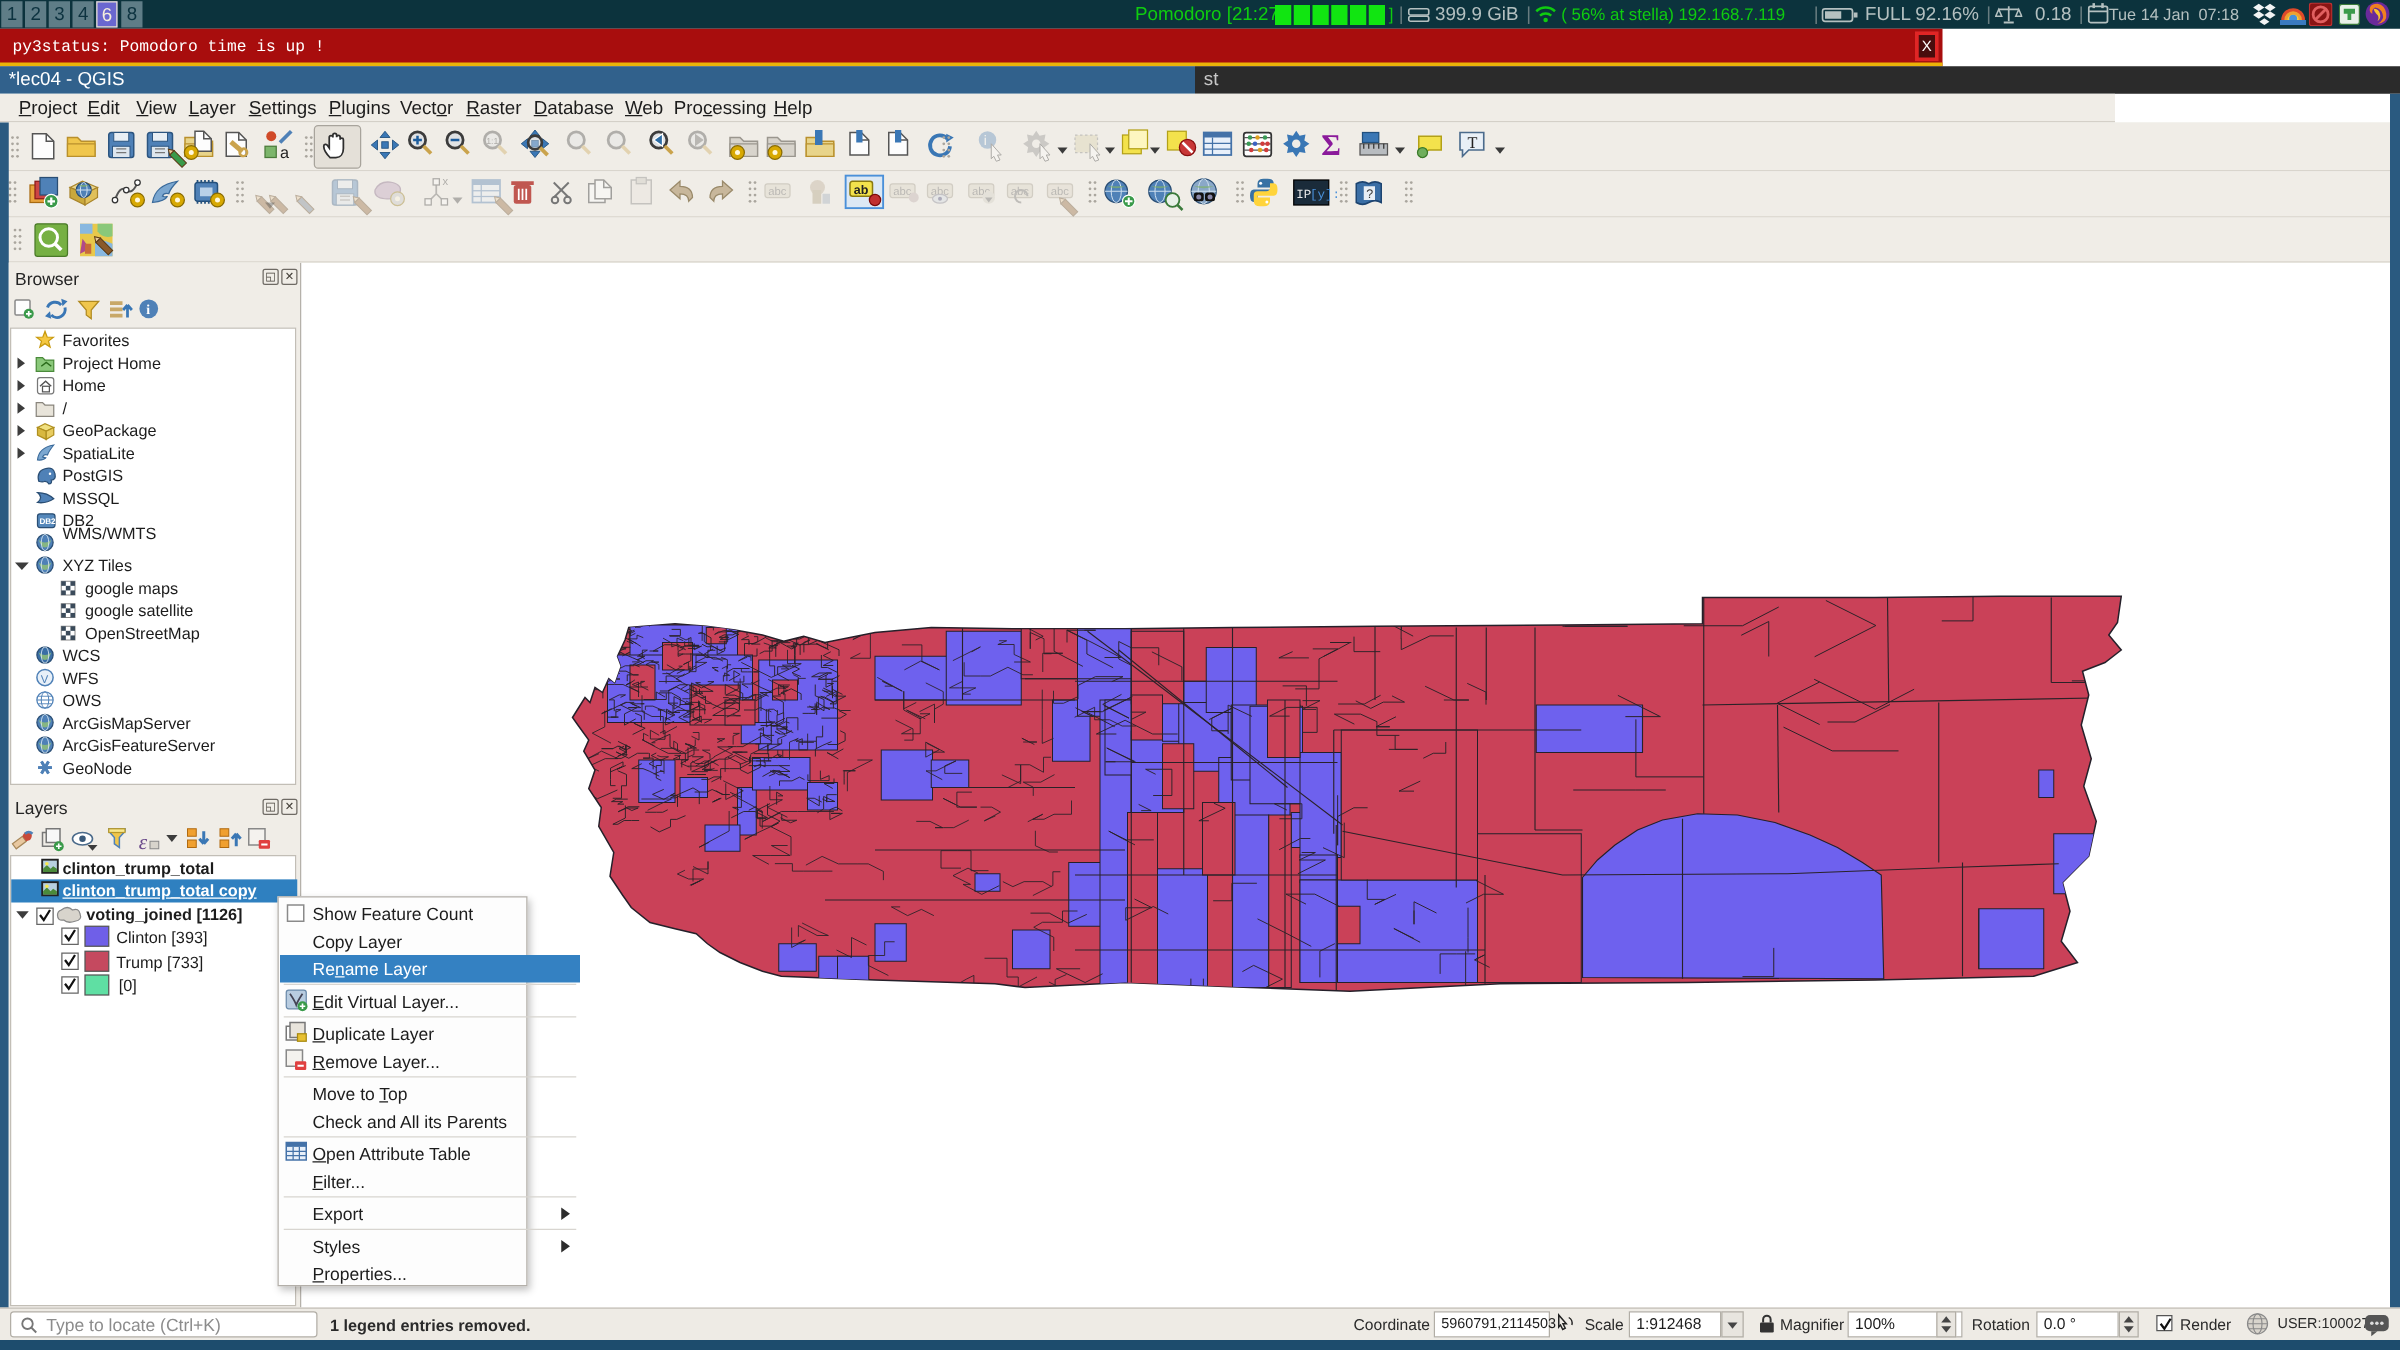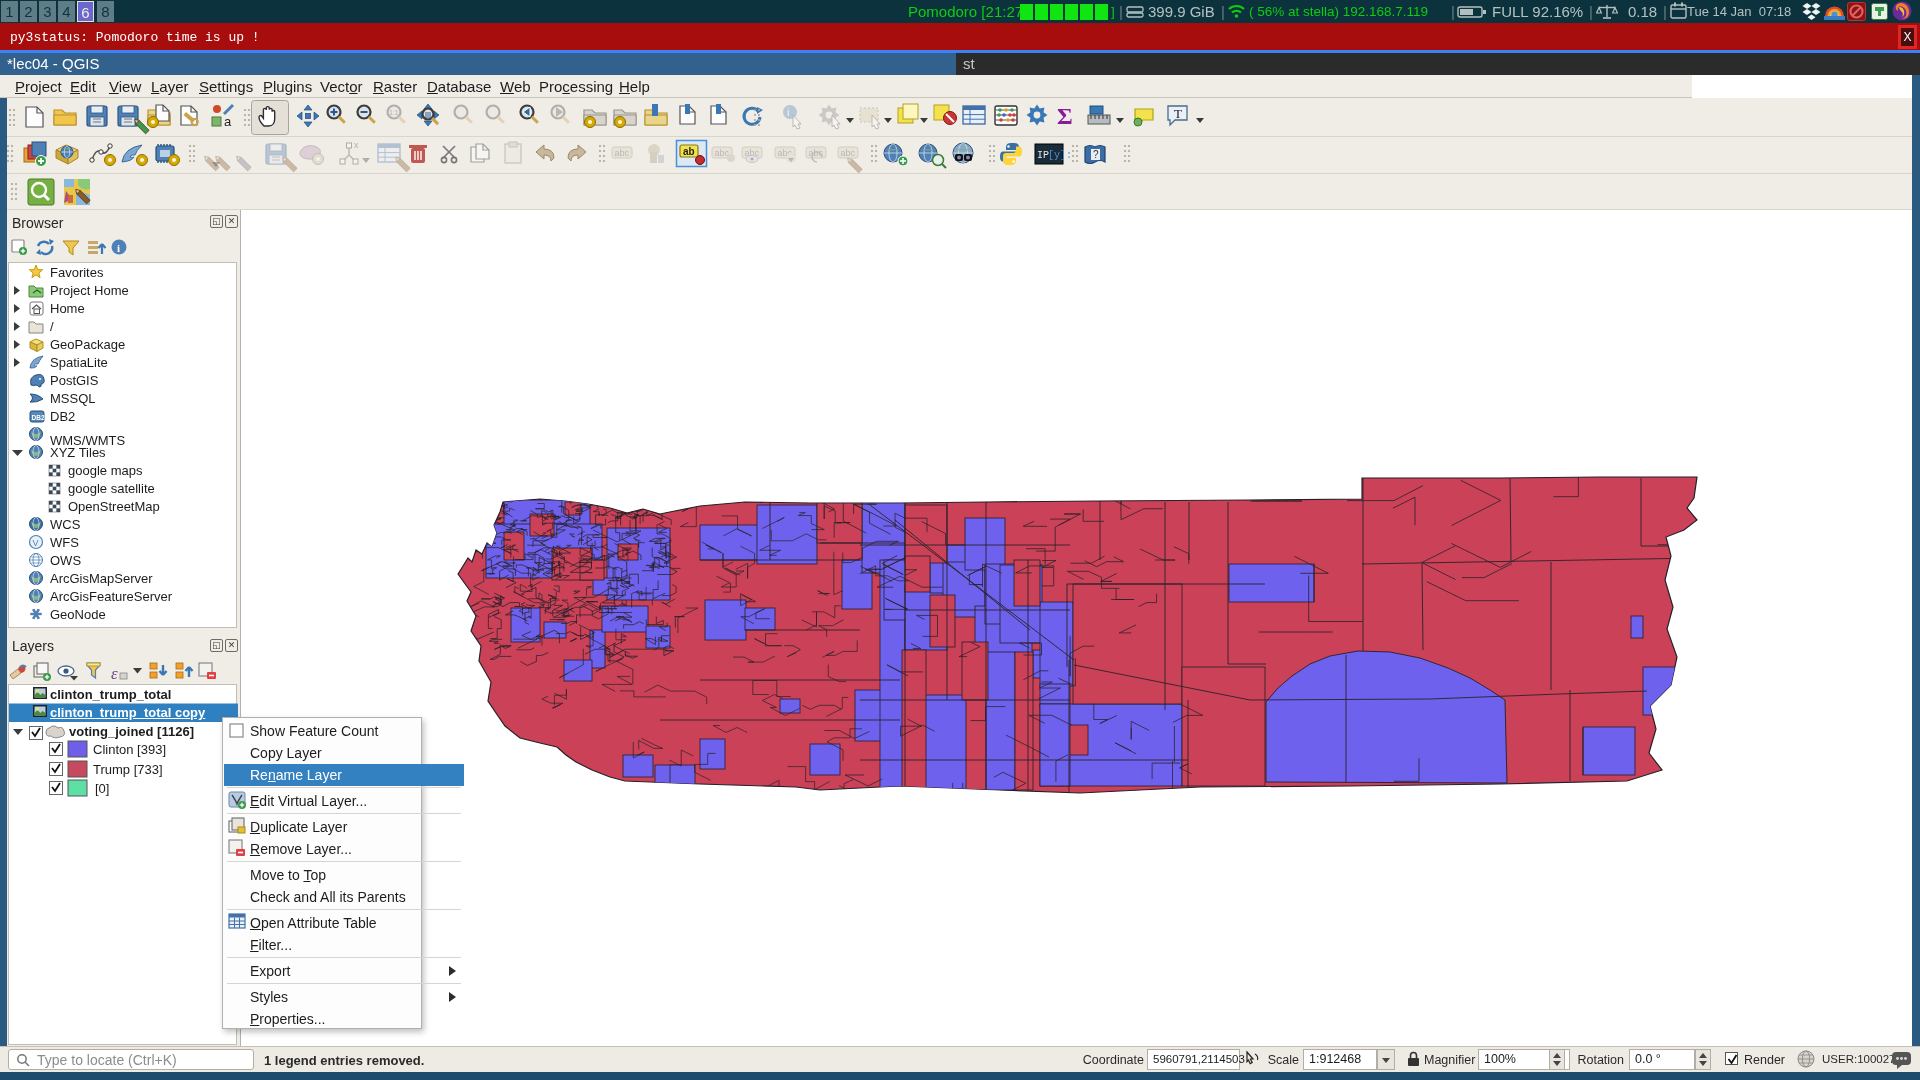--- a/index.html
+++ b/index.html
@@ -4,22 +4,22 @@
 <style>
 * { margin:0; padding:0; box-sizing:border-box; }
 html,body { width:1920px; height:1080px; overflow:hidden; background:#fff;
   font-family:"Liberation Sans", sans-serif; }
 .abs { position:absolute; }
 #root { position:relative; width:1920px; height:1080px; }
 #i3bar { left:0; top:0; width:1920px; height:23px; background:#0c333d; }
 .ws { position:absolute; top:1px; width:17px; height:21px; background:#5f7d87;
   color:#0d3340; font-size:15px; text-align:center; line-height:21px; }
 .ws.focused { background:#6a67d0; color:#f5eedd; border:1px solid #e8e2d0; }
-#notif { left:0; top:23px; width:1920px; height:30px; background:#a80d0d;
-  border-bottom:3px solid #3b82f6; }
+#notif { left:0; top:23px; width:1554px; height:30px; background:#a80d0d;
+  border-bottom:3px solid #eab308; }
 #notif .txt { position:absolute; left:10px; top:7px; color:#fff;
   font:13px "Liberation Mono", monospace; }
 #notifx { position:absolute; right:3px; top:2px; width:19px; height:24px;
   background:#4a0d0d; border:3px solid #e02525; color:#fff;
   font-size:12px; text-align:center; line-height:18px; }
 #title1 { left:0; top:53px; width:956px; height:22px; background:#31618c;
   color:#fff; font-size:15px; line-height:22px; padding-left:7px; }
 #title2 { left:956px; top:53px; width:964px; height:22px; background:#2b2b2b;
   color:#c8c8c8; font-size:15px; line-height:22px; padding-left:7px; }
 #menubar { left:0; top:75px; width:1692px; height:23px; background:#f0ede7;
@@ -1283,21 +1283,21 @@
       </svg>
       <div class="trow" style="left:43px; top:55px;">Favorites</div>
       <div class="trow" style="left:43px; top:73px;">Project Home</div>
       <div class="trow" style="left:43px; top:91px;">Home</div>
       <div class="trow" style="left:43px; top:109px;">/</div>
       <div class="trow" style="left:43px; top:127px;">GeoPackage</div>
       <div class="trow" style="left:43px; top:145px;">SpatiaLite</div>
       <div class="trow" style="left:43px; top:163px;">PostGIS</div>
       <div class="trow" style="left:43px; top:181px;">MSSQL</div>
       <div class="trow" style="left:43px; top:199px;">DB2</div>
-      <div class="trow" style="left:43px; top:223px;">WMS/WMTS</div>
+      <div class="trow" style="left:43px; top:209px;">WMS/WMTS</div>
       <div class="trow" style="left:43px; top:235px;">XYZ Tiles</div>
       <div class="trow" style="left:61px; top:253px;">google maps</div>
       <div class="trow" style="left:61px; top:271px;">google satellite</div>
       <div class="trow" style="left:61px; top:289px;">OpenStreetMap</div>
       <div class="trow" style="left:43px; top:307px;">WCS</div>
       <div class="trow" style="left:43px; top:325px;">WFS</div>
       <div class="trow" style="left:43px; top:343px;">OWS</div>
       <div class="trow" style="left:43px; top:361px;">ArcGisMapServer</div>
       <div class="trow" style="left:43px; top:379px;">ArcGisFeatureServer</div>
       <div class="trow" style="left:43px; top:397px;">GeoNode</div>

